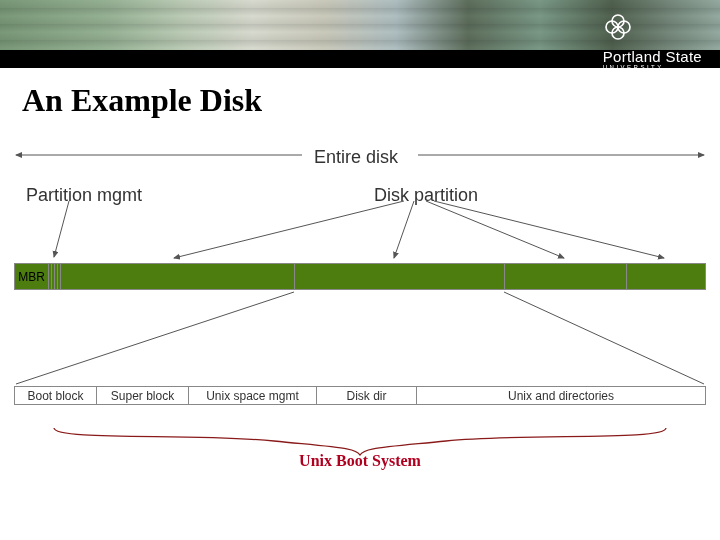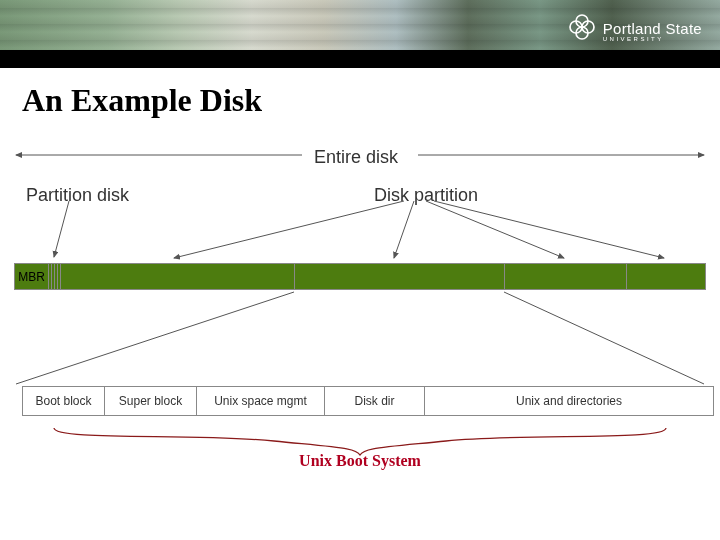--- a/index.html
+++ b/index.html
@@ -2,40 +2,40 @@
 <html><head>
 <meta charset="utf-8">
 <style>
 * { box-sizing: border-box; margin: 0; padding: 0; }
 body { width: 720px; height: 540px; background: #fff; font-family: Arial, sans-serif; position: relative; overflow: hidden; }
 
 .banner { width: 720px; height: 68px; position: relative; background: #0a0a0a; }
 .banner-photo { position: absolute; top: 0; left: 0; width: 720px; height: 56px; background: linear-gradient(90deg, #7a9b7a 0%, #9bb89b 15%, #c5d5c0 25%, #e8e8e0 35%, #d8d4c8 45%, #b8c8d0 55%, #5a6a5a 65%, #7a9a8a 75%, #4a5a4a 85%, #9ab0aa 100%); }
 .banner-overlay { position: absolute; top: 0; left: 0; width: 720px; height: 56px; background: repeating-linear-gradient(0deg, rgba(80,90,70,0.2) 0px, rgba(120,140,110,0.15) 8px, rgba(60,70,55,0.25) 16px); }
 .banner-bar { position: absolute; top: 50px; left: 0; width: 720px; height: 18px; background: #000; }
-.logo { position: absolute; right: 18px; top: 12px; display: flex; align-items: flex-end; gap: 6px; }
+.logo { position: absolute; right: 18px; top: 12px; display: flex; align-items: flex-start; gap: 6px; flex-direction: column; }
 .logo-mark { width: 30px; height: 30px; }
 .logo-text { color: #fff; }
 .logo-name { font-size: 15px; letter-spacing: 0.3px; }
 .logo-sub { font-size: 6px; letter-spacing: 2.5px; margin-top: -1px; }
 
 .title { font-family: Georgia, 'Times New Roman', serif; font-size: 32px; color: #000; margin: 14px 0 14px 22px; }
 
 .diagram { position: absolute; top: 145px; left: 14px; width: 692px; height: 340px; }
 .lbl { font-family: Arial, sans-serif; font-size: 18px; color: #333; position: absolute; }
 .mbr-lbl { font-family: Arial, sans-serif; font-size: 12px; }
 
 .disk-bar { position: absolute; top: 118px; left: 0; width: 692px; height: 27px; border: 1px solid #888; background: #4d7c0f; display: flex; }
 .seg { border-right: 1px solid #888; height: 100%; }
 .disk-bar .seg:last-child { border-right: none; }
 .pt-lines { width: 12px; display: flex; }
 .pt-lines span { flex: 1; border-right: 1px solid #888; }
 .pt-lines span:last-child { border-right: none; }
 
-.sub-bar { position: absolute; top: 241px; left: 0; width: 692px; height: 30px; border: 1px solid #888; background: #fff; display: flex; margin-left: 8px; }
+.sub-bar { position: absolute; top: 241px; left: 0; width: 692px; height: 19px; border: 1px solid #888; background: #fff; display: flex; }
 .cell { border-right: 1px solid #888; height: 100%; display: flex; align-items: center; justify-content: center; font-size: 12px; color: #333; padding: 0 4px; white-space: nowrap; }
 .sub-bar .cell:last-child { border-right: none; }
 
 .ufs-label { position: absolute; top: 307px; width: 692px; text-align: center; font-family: 'Comic Sans MS', cursive; font-size: 16px; color: #b00020; font-weight: bold; }
 
 svg.diag-svg { position: absolute; top: 0; left: 0; width: 692px; height: 340px; }
 </style>
 </head>
 <body>
 
@@ -82,21 +82,21 @@
     <path d="M412,56 L550,113" stroke="#555" stroke-width="1" marker-end="url(#ah)"></path>
     <path d="M420,56 L650,113" stroke="#555" stroke-width="1" marker-end="url(#ah)"></path>
 
     <line x1="280" y1="147" x2="2" y2="239" stroke="#555" stroke-width="1"></line>
     <line x1="490" y1="147" x2="690" y2="239" stroke="#555" stroke-width="1"></line>
 
     <path d="M40,283 C40,296 180,288 260,296 C330,303 342,303 346,310 C350,303 362,303 432,296 C512,288 652,296 652,283" fill="none" stroke="#8a1a1a" stroke-width="1.3"></path>
   </svg>
 
   <div class="lbl" style="left:300px; top:2px;">Entire disk</div>
-  <div class="lbl" style="left:12px; top:40px;">Partition disk</div>
+  <div class="lbl" style="left:12px; top:40px;">Partition mgmt</div>
   <div class="lbl" style="left:360px; top:40px;">Disk partition</div>
 
   <div class="disk-bar">
     <div class="seg" style="width:34px; display:flex; align-items:center; justify-content:center;">
       <span class="mbr-lbl">MBR</span>
     </div>
     <div class="seg pt-lines">
       <span></span>
         <span></span>
         <span></span>

